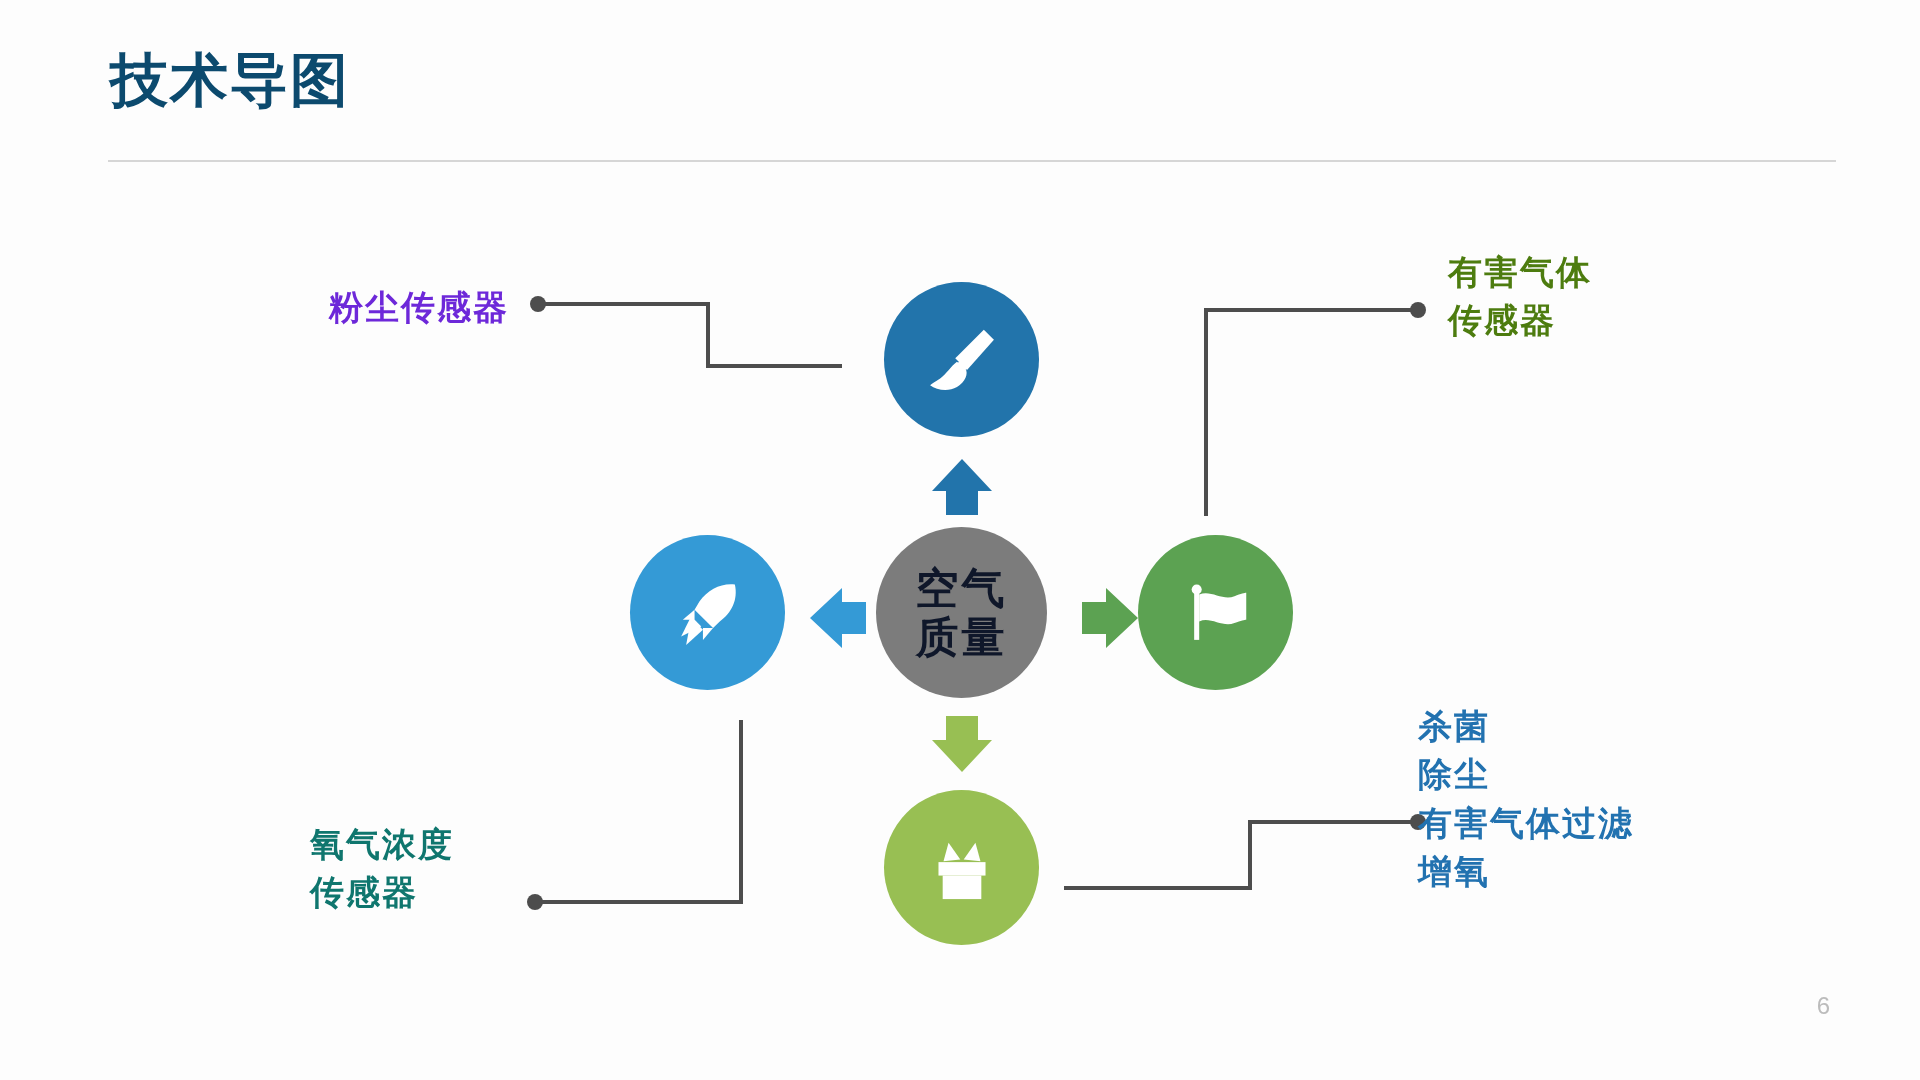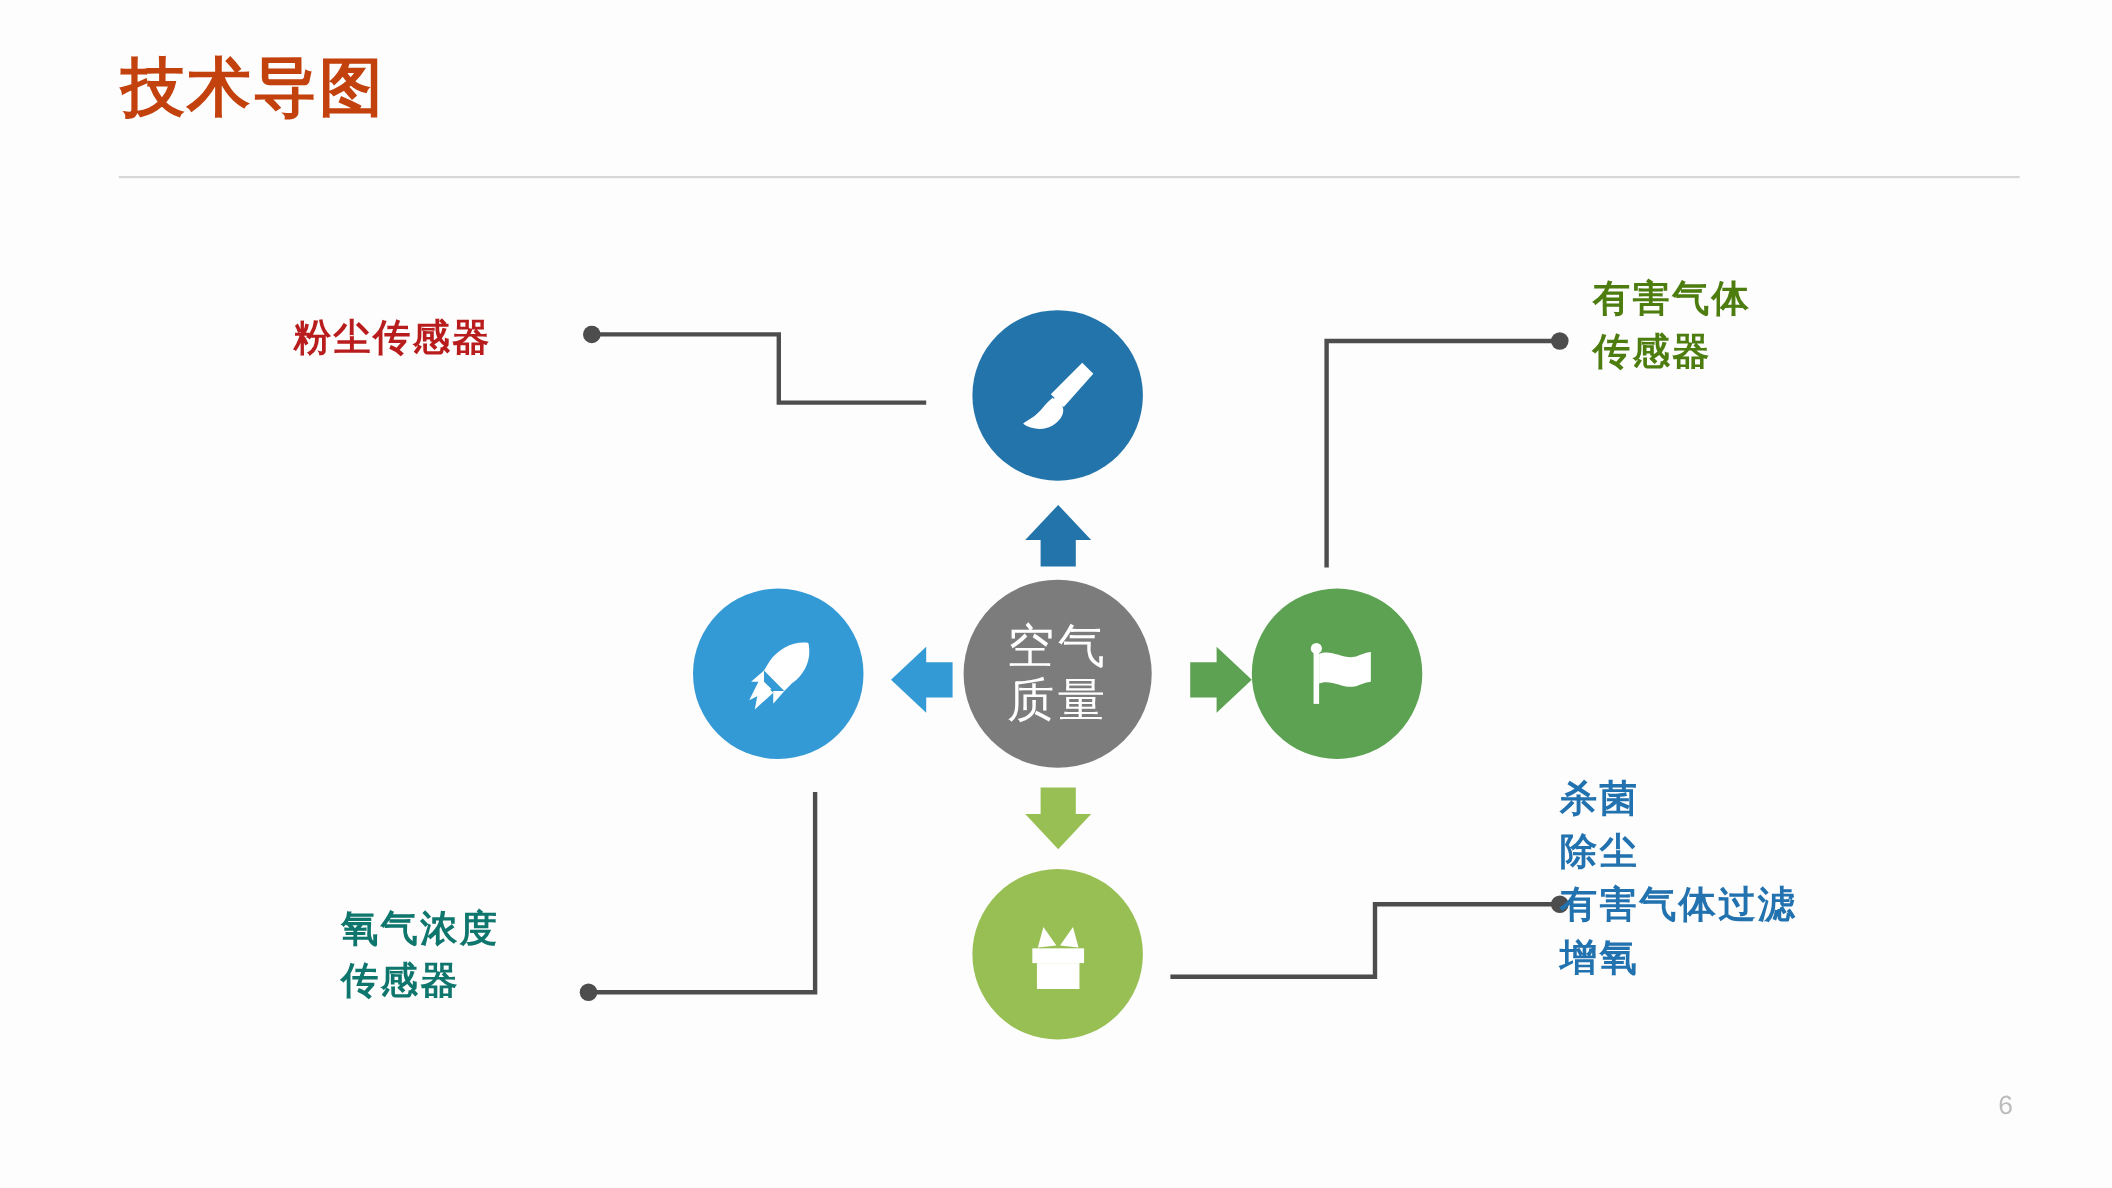--- a/index.html
+++ b/index.html
@@ -18,21 +18,21 @@
     overflow: hidden;
   }
 
   
   #slide-title {
     position: absolute;
     left: 110px;
     top: 48px;
     font-size: 58px;
     font-weight: bold;
-    color: #c2410c;
+    color: #0c4a6e;
     letter-spacing: 2px;
     line-height: 1.1;
     white-space: nowrap;
   }
   #title-rule {
     position: absolute;
     left: 108px;
     top: 160px;
     width: 1728px;
     height: 2px;
@@ -67,23 +67,23 @@
     width: 155px; height: 155px;
     background: #98bf53;
   }
   #node-center {
     left: 876px; top: 527px;
     width: 171px; height: 171px;
     background: #7c7c7c;
     flex-direction: column;
   }
   #node-center .center-line {
-    color: #ffffff;
+    color: #0f172a;
     font-size: 43px;
-    font-weight: normal;
+    font-weight: bold;
     line-height: 1.12;
     letter-spacing: 3px;
     white-space: nowrap;
   }
   .node-icon { width: 84px; height: 84px; display: block; }
   #node-center-icon-wrap {
     display: flex; flex-direction: column;
     align-items: center; justify-content: center;
   }
 
@@ -104,23 +104,23 @@
   
   .label {
     position: absolute;
     font-size: 34px;
     font-weight: bold;
     line-height: 1.42;
     letter-spacing: 2px;
     white-space: pre-line;
   }
   #label-dust {
-    left: 267px; top: 283px;
-    color: #b91c1c;
-    text-align: left;
+    left: 294px; top: 283px;
+    color: #6d28d9;
+    text-align: center;
     width: 250px;
   }
   #label-gas {
     left: 1448px; top: 248px;
     color: #4d7c0f;
   }
   #label-oxygen {
     left: 310px; top: 820px;
     color: #0f766e;
     text-align: left;

